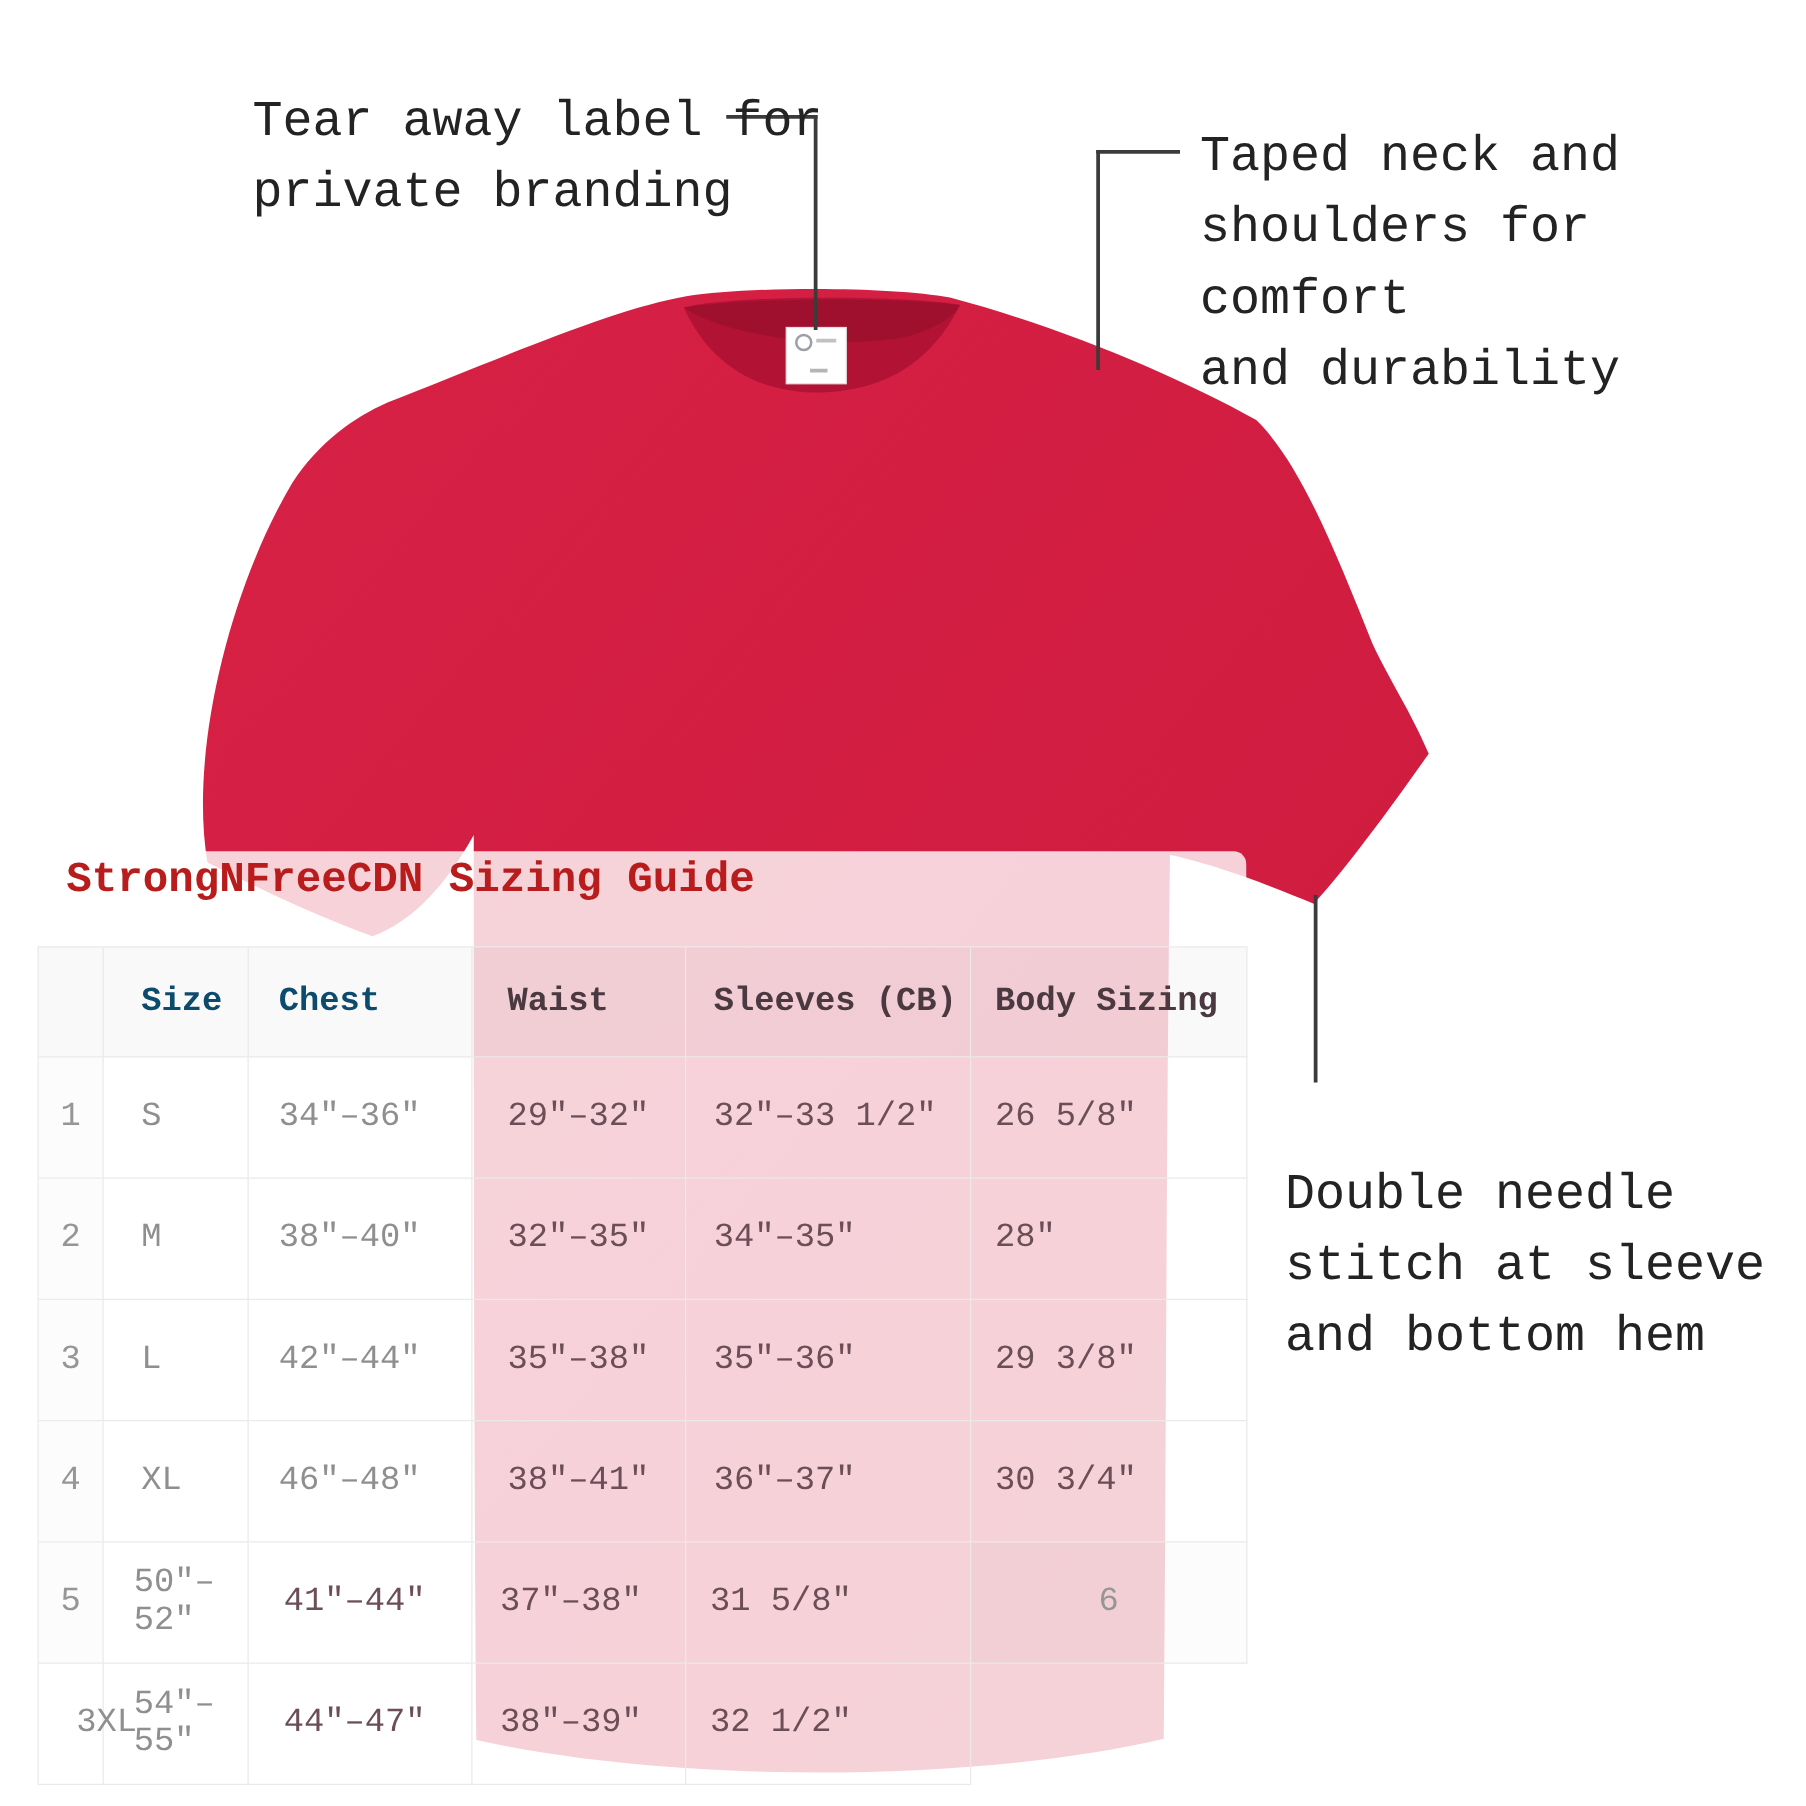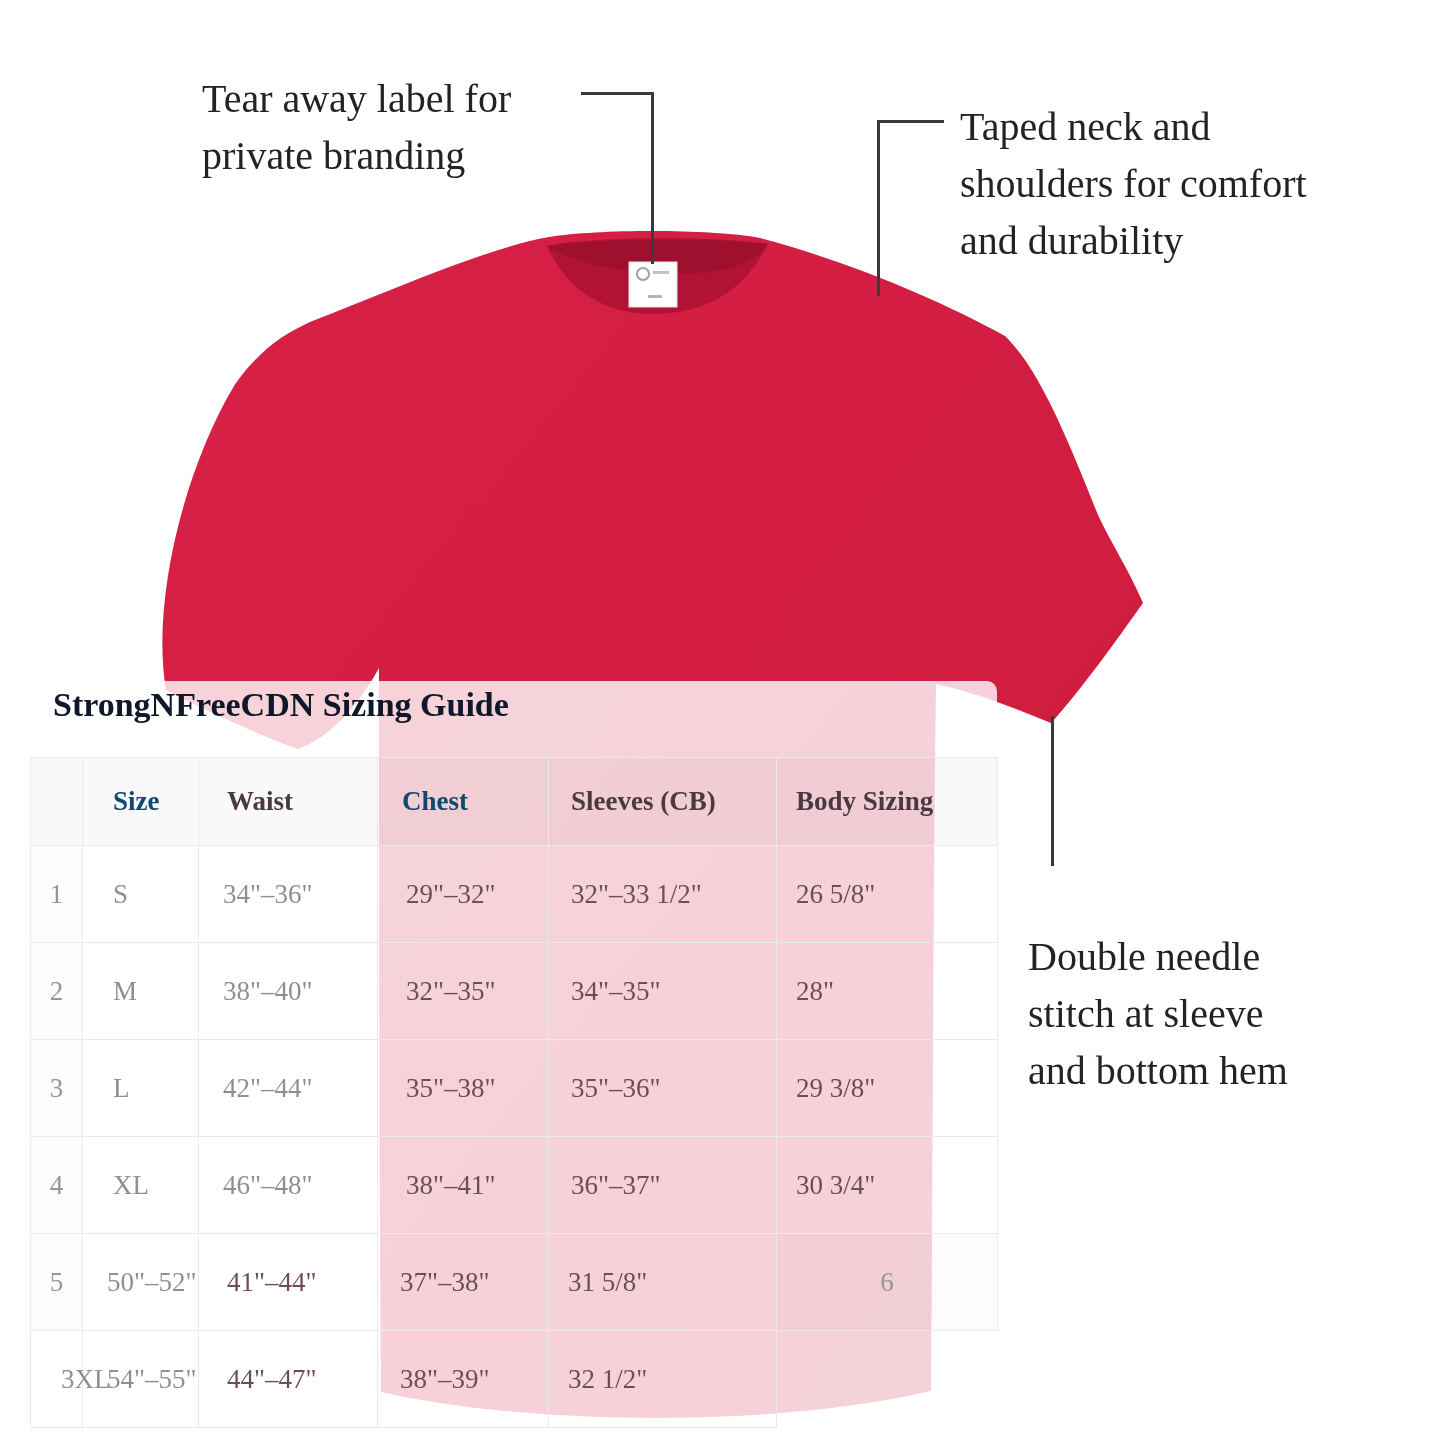--- a/index.html
+++ b/index.html
@@ -1,18 +1,18 @@
 <!DOCTYPE html>
 <html><head>
 <meta charset="utf-8">
 <style>
   html,body{margin:0;padding:0;background:#fff;}
   .stage{
     position:relative;width:1445px;height:1445px;overflow:hidden;
-    background:#ffffff;font-family:Liberation Serif, serif;
+    background:#ffffff;font-family:Liberation Mono, monospace;
   }
   .stage *{box-sizing:border-box;}
 
   
   .shirt-svg{position:absolute;left:0;top:0;width:1445px;height:1445px;z-index:1;}
 
   
   .seg{position:absolute;background:#3b3b3b;z-index:2;}
 
   
@@ -22,21 +22,21 @@
   }
 
   
   .panel{
     position:absolute;left:0;top:681px;width:997px;height:764px;
     background:rgba(255,255,255,0.80);border-radius:0 10px 0 0;z-index:3;
   }
 
   .guide-title{
     position:absolute;left:53px;top:686px;z-index:4;
-    font-size:34px;font-weight:600;color:#0f172a;
+    font-size:34px;font-weight:600;color:#b91c1c;
   }
 
   .sizing-table{
     position:absolute;left:30px;top:757px;z-index:4;
     display:grid;
     grid-template-columns:52px 116px 179px 171px 228px 221px;
     grid-template-rows:88px repeat(6, 97px);
     border-top:1px solid #ece9ea;border-left:1px solid #ece9ea;
   }
   .cell{
@@ -122,22 +122,22 @@
 and bottom hem</div>
 
   <div class="panel"></div>
 
   <div class="guide-title">StrongNFreeCDN Sizing Guide</div>
 
   <div class="sizing-table">
 
     <div class="cell th c0"></div>
     <div class="cell th c1">Size</div>
+    <div class="cell th c2">Chest</div>
     <div class="cell th c3">Waist</div>
-    <div class="cell th c2">Chest</div>
     <div class="cell th c4">Sleeves (CB)</div>
     <div class="cell th c5">Body Sizing</div>
 
     <div class="cell td c0">1</div>
     <div class="cell td c1">S</div>
     <div class="cell td c2">34"–36"</div>
     <div class="cell td c3">29"–32"</div>
     <div class="cell td c4">32"–33 1/2"</div>
     <div class="cell td c5">26 5/8"</div>
 

